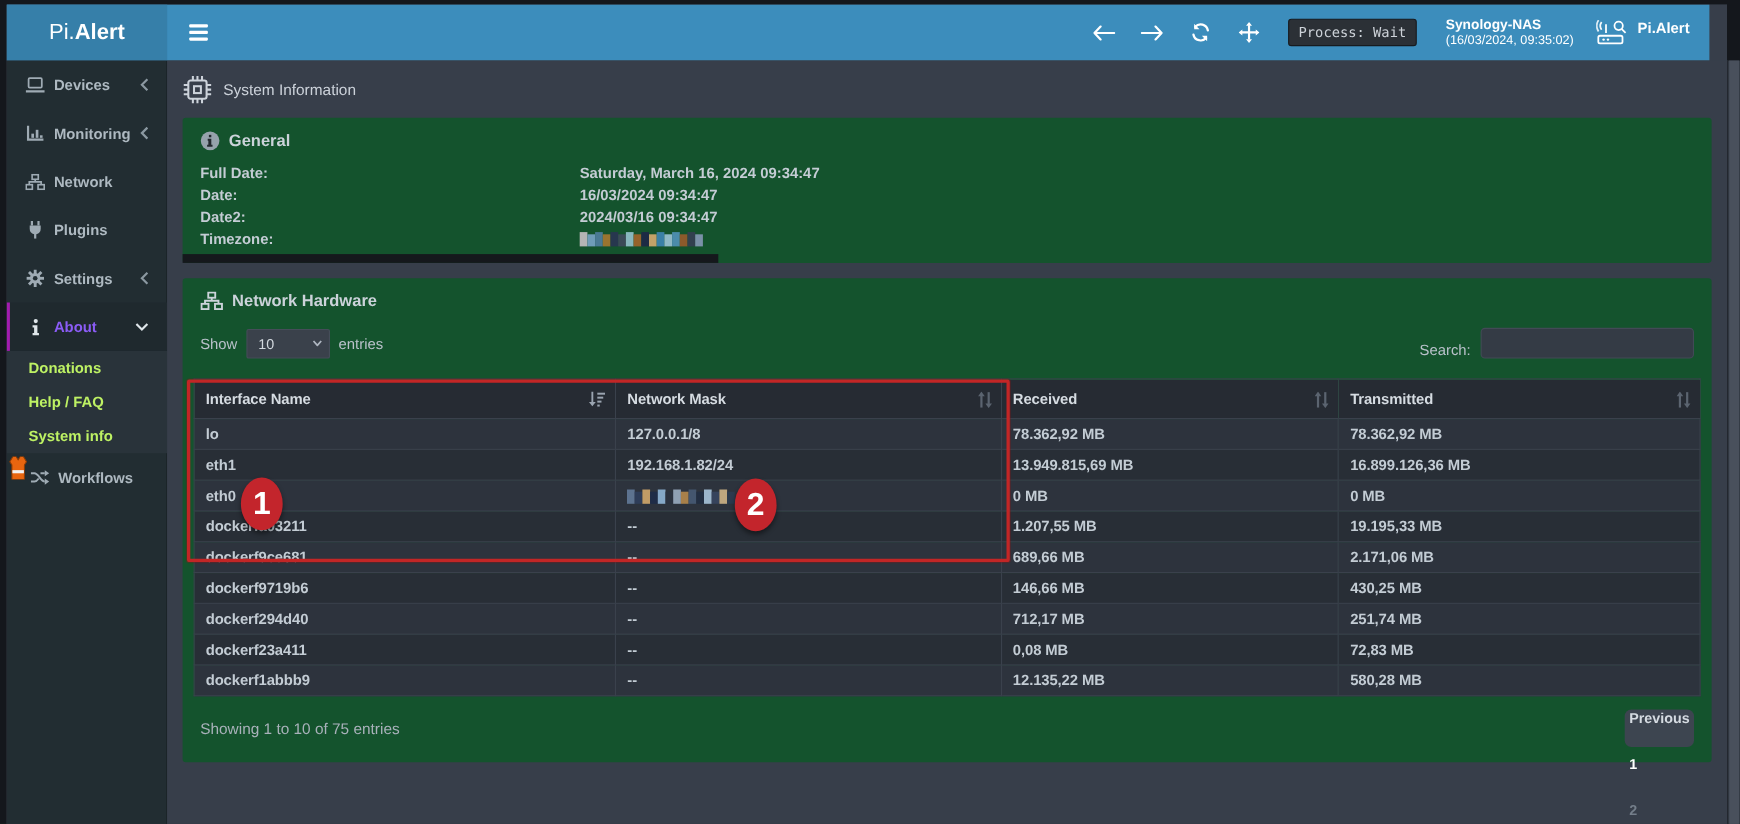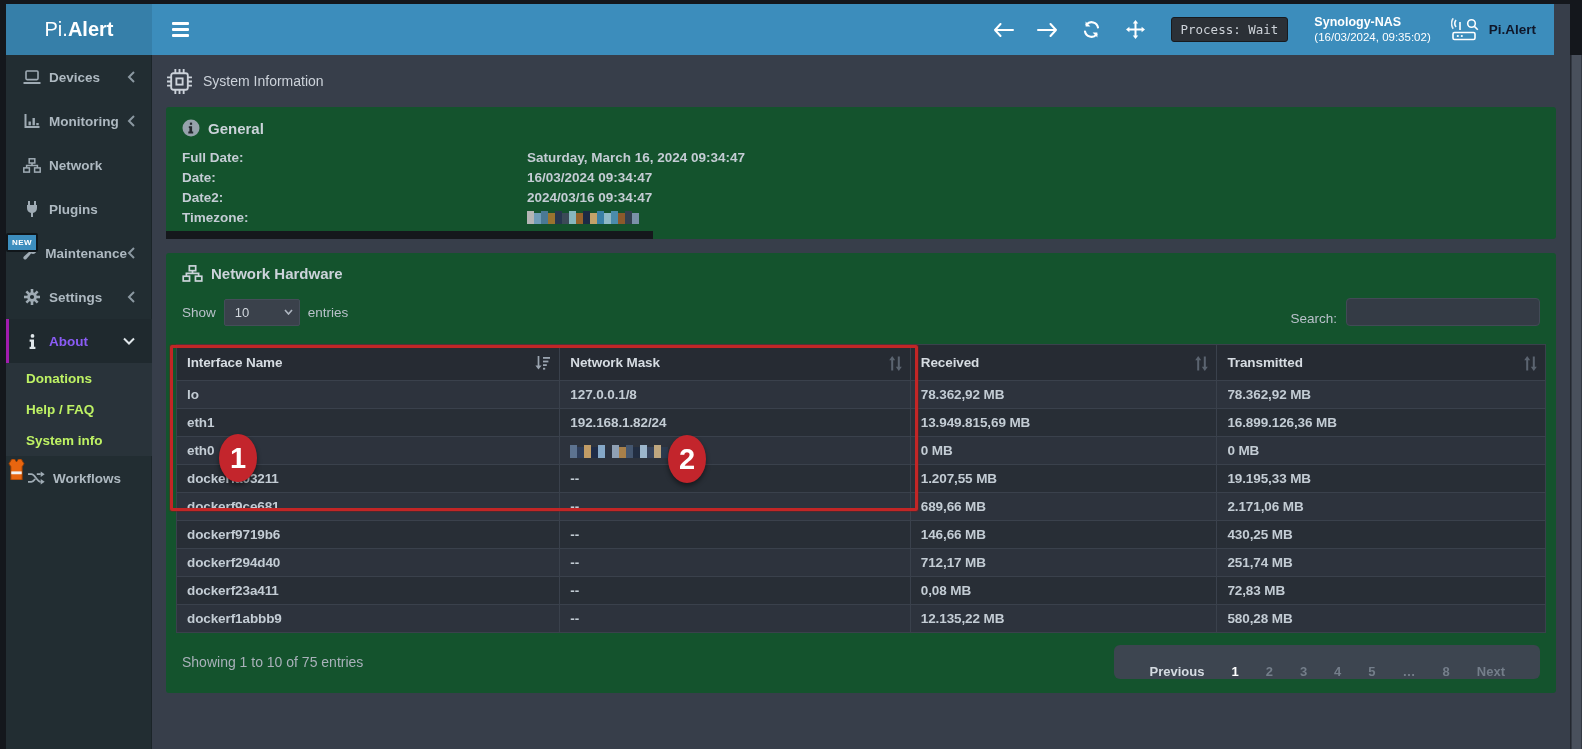--- a/index.html
+++ b/index.html
@@ -20,21 +20,21 @@
   .hamburger span{display:block;width:17px;height:3px;background:#fff;border-radius:1px}
   .nav-right{margin-left:auto;display:flex;align-items:center;gap:14px}
   .nav-icon-btn{width:30px;height:30px;display:flex;align-items:center;justify-content:center;cursor:pointer}
   .process-badge{
     font-family:"DejaVu Sans Mono","Liberation Mono",monospace;font-size:12.5px;color:#cdd2d8;
     background:#2b3036;border:1px solid #171a1e;border-radius:3px;padding:4px 9px;margin:0 6px;
   }
   .host-block{color:#fff;line-height:1.3;margin:0 6px;text-align:left}
   .host-name{font-size:12.5px;font-weight:700}
   .host-time{font-size:11.5px}
-  .brand{display:flex;align-items:center;gap:8px;color:#0f172a;font-size:13.5px;font-weight:700;padding-right:4px}
+  .brand{display:flex;align-items:flex-start;gap:8px;color:#ffffff;font-size:13.5px;font-weight:700;padding-right:4px}
 
   
   .sidebar{position:absolute;left:0;top:51px;width:146px;bottom:0;background:#222d32;box-shadow:inset -1px 0 0 #1b2428}
   .menu{list-style:none;margin:0;padding:0}
   .menu-item{position:relative;height:44px;display:flex;align-items:center;padding-left:16px;color:#aeb9c1;cursor:pointer;box-sizing:border-box}
   .menu-item .mi-icon{width:20px;display:flex;justify-content:center;color:#9fabb4}
   .menu-item .mi-label{margin-left:7px;font-size:13.5px;font-weight:600}
   .menu-item .mi-chevron{margin-left:auto;margin-right:17px;color:#8b98a1;display:flex}
   .menu-item.active{border-left:3px solid #a21caf;padding-left:13px;background:#1f292e;color:#8b5cf6}
   .menu-item.active .mi-icon,.menu-item.active .mi-chevron{color:#dfe6ea}
@@ -90,22 +90,22 @@
   }
   table.data th .sort-ico{position:absolute;right:8px;top:11px}
   table.data td{padding:6px 10px;color:#c3ccd4;font-weight:600;height:16px}
   table.data tr:nth-child(odd) td{background:#2d333d}
   table.data tr:nth-child(even) td{background:#282e36}
   .col-name{width:28%}.col-mask{width:25.6%}.col-recv{width:22.4%}.col-trans{width:24%}
 
   .table-footer{display:flex;align-items:center;margin-top:12px;padding:0 6px 2px 6px}
   .showing{font-size:14px;color:#a9b1ba}
   .pagination{
-    margin-left:auto;display:flex;align-items:flex-end;gap:27px;background:#3d4550;border-radius:6px;
-    height:34px;padding:0 35px;font-size:13px;font-weight:600;
+    margin-left:auto;display:flex;align-items:flex-start;gap:27px;background:#3d4550;border-radius:6px;
+    height:34px;padding:0 4px;font-size:13px;font-weight:600;flex-direction:column;
   }
   .pg-prev{color:#d5dbe1;cursor:pointer}
   .pg-num{color:#747e8a;cursor:pointer}
   .pg-num.active{color:#ffffff;font-weight:700;cursor:default}
   .pg-next{color:#747e8a;cursor:pointer}
 
   
   .scrollbar{position:absolute;right:0;top:55px;bottom:0;width:12px;background:#333943;border-left:1px solid #23272f;box-sizing:border-box;cursor:pointer}
   .scrollbar .thumb{position:absolute;left:1px;right:1px;top:0;bottom:0;background:#49505c}
 
@@ -244,34 +244,20 @@
         <span class="mi-label">Network</span>
       </li>
       <li class="menu-item">
         <span class="mi-icon icon">
           <svg width="14" height="16" viewBox="0 0 14 16">
               <path d="M4 0v4M10 0v4" stroke="currentColor" stroke-width="2"></path>
               <path d="M2 4h10v3a5 5 0 0 1-4 4.9V16H6v-4.1A5 5 0 0 1 2 7z" fill="currentColor"></path>
             </svg>
         </span>
         <span class="mi-label">Plugins</span>
-      </li>
-      <li class="menu-item">
-        <span class="new-badge">NEW</span>
-        <span class="mi-icon icon">
-          <svg width="16" height="16" viewBox="0 0 16 16">
-              <path d="M14.6 3.4a4.1 4.1 0 0 1-5.5 5.2L4.4 13.9a1.75 1.75 0 1 1-2.5-2.5l5.3-4.7a4.1 4.1 0 0 1 5.2-5.5L9.9 3.7l.4 2.5 2.5.4z" fill="currentColor"></path>
-            </svg>
-        </span>
-        <span class="mi-label">Maintenance</span>
-        <span class="mi-chevron icon">
-          <svg width="8" height="12" viewBox="0 0 8 12">
-              <path d="M7 1L2 6l5 5" stroke="currentColor" stroke-width="2" fill="none"></path>
-            </svg>
-        </span>
       </li>
       <li class="menu-item">
         <span class="mi-icon icon">
           <svg width="16" height="16" viewBox="0 0 16 16">
               <g fill="currentColor">
                 <rect x="6.7" y="0" width="2.6" height="16"></rect>
                 <rect x="0" y="6.7" width="16" height="2.6"></rect>
                 <rect x="6.7" y="0" width="2.6" height="16" transform="rotate(45 8 8)"></rect>
                 <rect x="6.7" y="0" width="2.6" height="16" transform="rotate(-45 8 8)"></rect>
                 <circle cx="8" cy="8" r="4.8"></circle>

